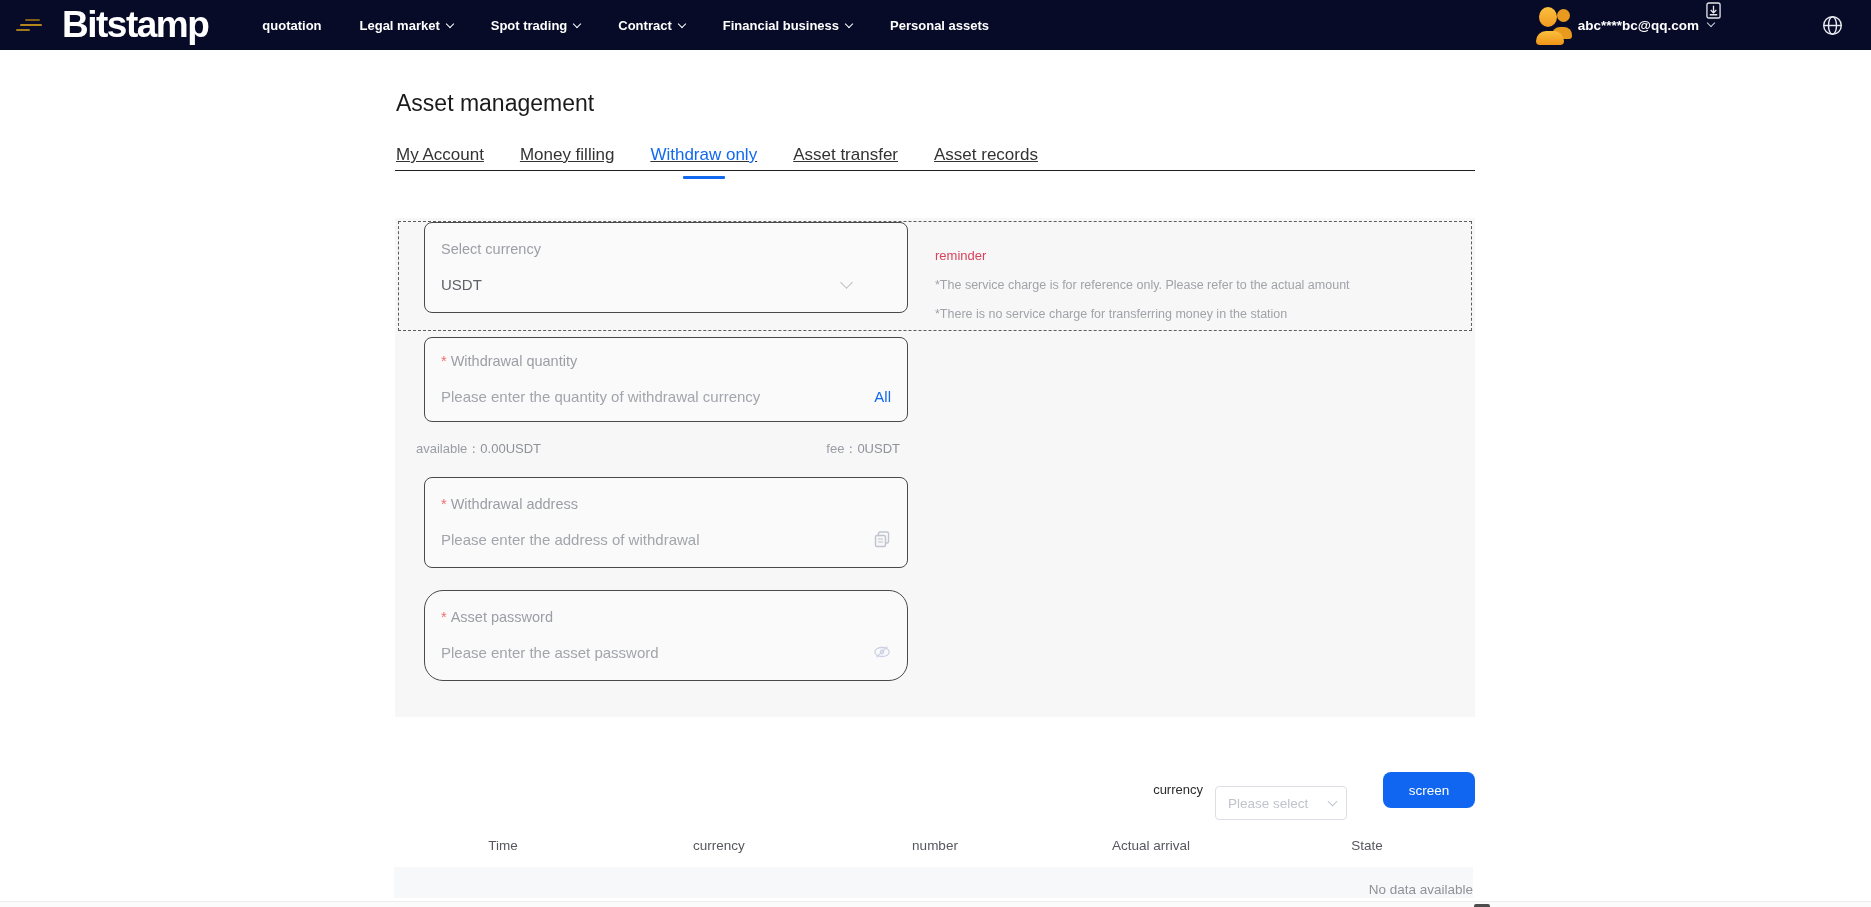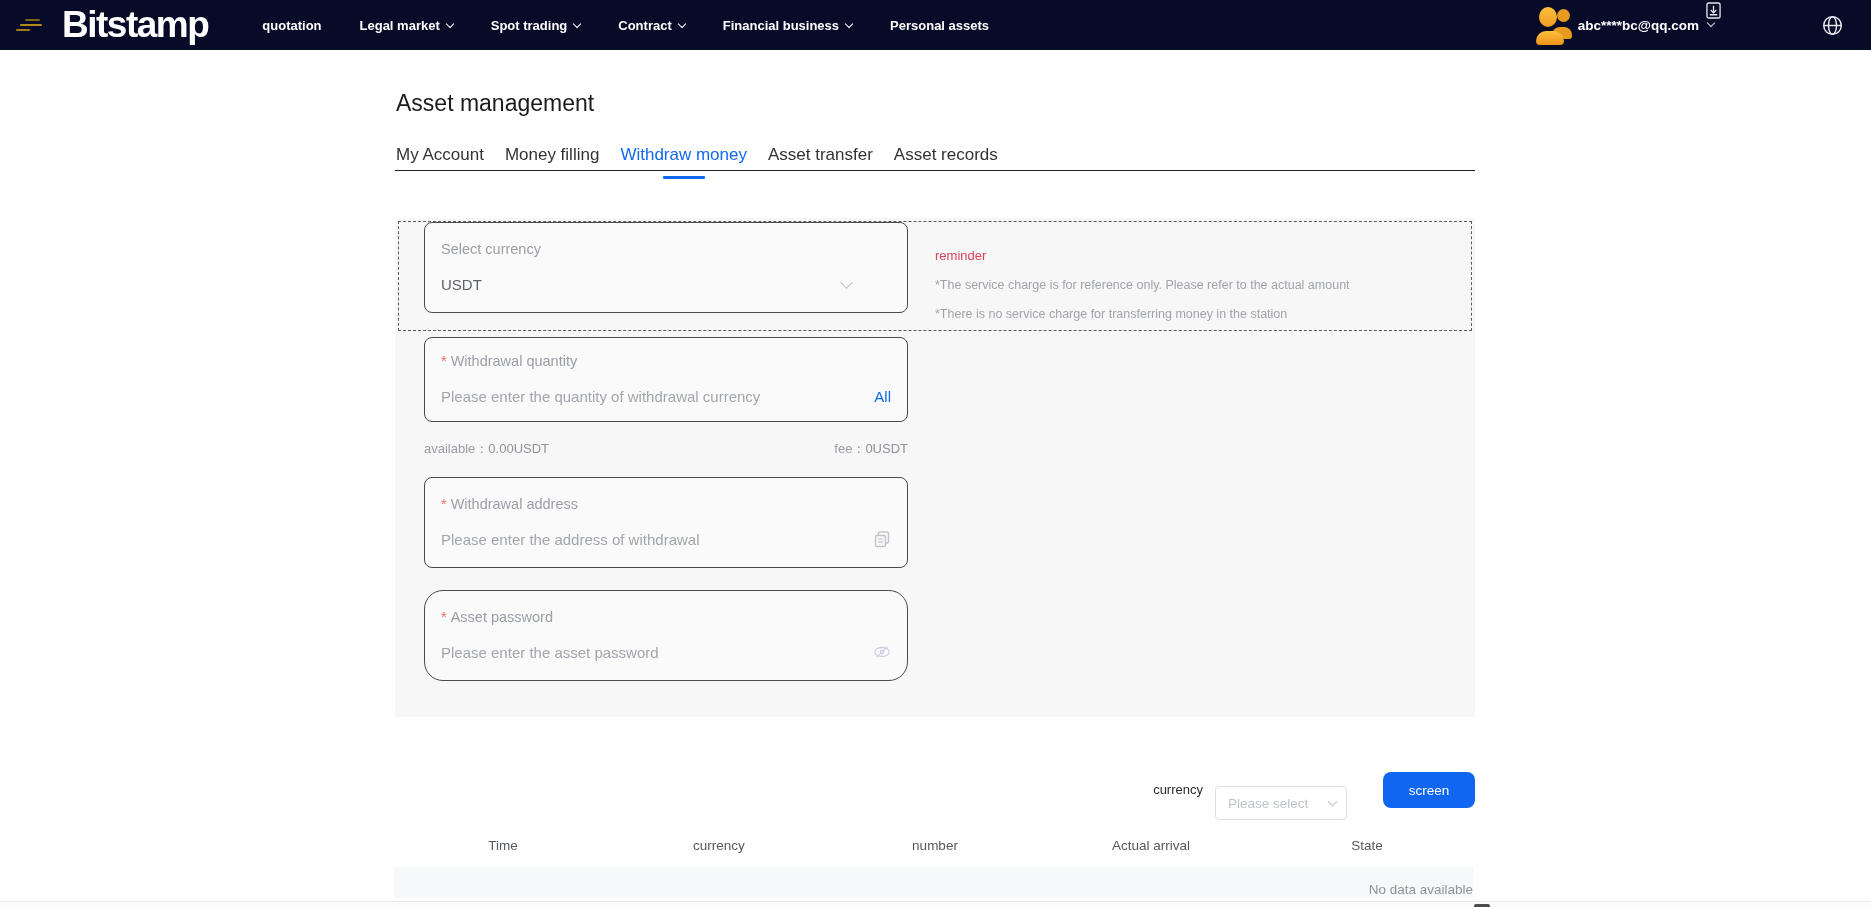--- a/index.html
+++ b/index.html
@@ -38,21 +38,21 @@
   .avatar .body2 { position:absolute; right:0; bottom:6px; width:20px; height:12px; border-radius:8px 8px 3px 3px; background:#e89a1f; }
   .avatar .head1 { position:absolute; left:3px; top:2px; width:18px; height:20px; border-radius:50%; background:linear-gradient(180deg,#fbbf3e,#f29c22); }
   .avatar .body1 { position:absolute; left:0; bottom:0; width:28px; height:14px; border-radius:10px 10px 4px 4px; background:linear-gradient(180deg,#fbbf3e,#ef9418); }
   .user-email { color:#fff; font-size:13.5px; font-weight:600; }
   .user-caret { margin-left:9px; margin-right:4px; border-color:#cfd2dd; margin-top:-4px; }
   .dl-icon { position:absolute; right:150px; top:2px; width:15px; height:17px; opacity:.9; }
   .globe { margin-left:104px; margin-right:28px; width:21px; height:21px; cursor:pointer; }
 
   
   .page-title { position:absolute; left:396px; top:90px; font-size:23px; color:#1b1b1b; }
-  .tabs { position:absolute; left:396px; top:145px; display:flex; gap:21px; }
+  .tabs { position:absolute; left:396px; top:145px; display:flex; gap:36px;text-decoration:underline; }
   .tab { font-size:17px; color:#333; cursor:pointer; position:relative; padding-bottom:4px; white-space:nowrap; }
   .tab.active { color:#1268ef; }
   .tab.active::after {
     content:""; position:absolute; left:50%; transform:translateX(-50%);
     bottom:-10px; width:42px; height:3px; background:#1268ef; border-radius:1px;
   }
   .tabs-divider { position:absolute; left:395px; top:170px; width:1080px; height:1px; background:#1f1f1f; }
 
   
   .panel { position:absolute; left:395px; top:218px; width:1080px; height:499px; background:#f7f7f8; }
@@ -77,21 +77,21 @@
   .box-currency { top:4px; height:91px; }
   .box-quantity { top:119px; height:85px; padding-top:15px; }
   .box-address  { top:259px; height:91px; }
   .box-password { top:372px; height:91px;border-radius:19px; }
 
   .reminder { position:absolute; left:540px; top:30px; }
   .reminder-title { font-size:13px; color:#d8435c; }
   .reminder-line { font-size:12.5px; color:#a0a3a8; margin-top:15px; }
 
   .avail-row {
-    position:absolute; left:29px; top:222px; width:484px;
+    position:absolute; left:21px; top:222px; width:484px;
     display:flex; justify-content:space-between; font-size:13px; color:#9a9da3;
   }
   .avail-row b { font-weight:normal; color:#8f9298; }
 
   
   .filter-row { position:absolute; left:395px; top:772px; width:1080px; height:36px; }
   .filter-label { position:absolute; right:272px; top:10px; font-size:13px; color:#2b2b2b; }
   .filter-select {
     position:absolute; right:128px; top:14px; width:132px; height:34px;
     border:1px solid #dcdfe6; border-radius:4px; background:#fff;
@@ -168,21 +168,21 @@
       <ellipse cx="11" cy="11" rx="4.2" ry="9.2" fill="none" stroke="#e8e8f0" stroke-width="1.5"></ellipse>
       <path d="M1.8 11 L20.2 11" stroke="#e8e8f0" stroke-width="1.5"></path>
     </svg>
   </div>
 </div>
 
 <div class="page-title">Asset management</div>
 <div class="tabs">
   <div class="tab">My Account</div>
   <div class="tab">Money filling</div>
-  <div class="tab active">Withdraw money</div>
+  <div class="tab active">Withdraw only</div>
   <div class="tab">Asset transfer</div>
   <div class="tab">Asset records</div>
 </div>
 <div class="tabs-divider"></div>
 
 <div class="panel">
 
   <div class="dashed-box"></div>
 
   <div class="field-box box-currency">

